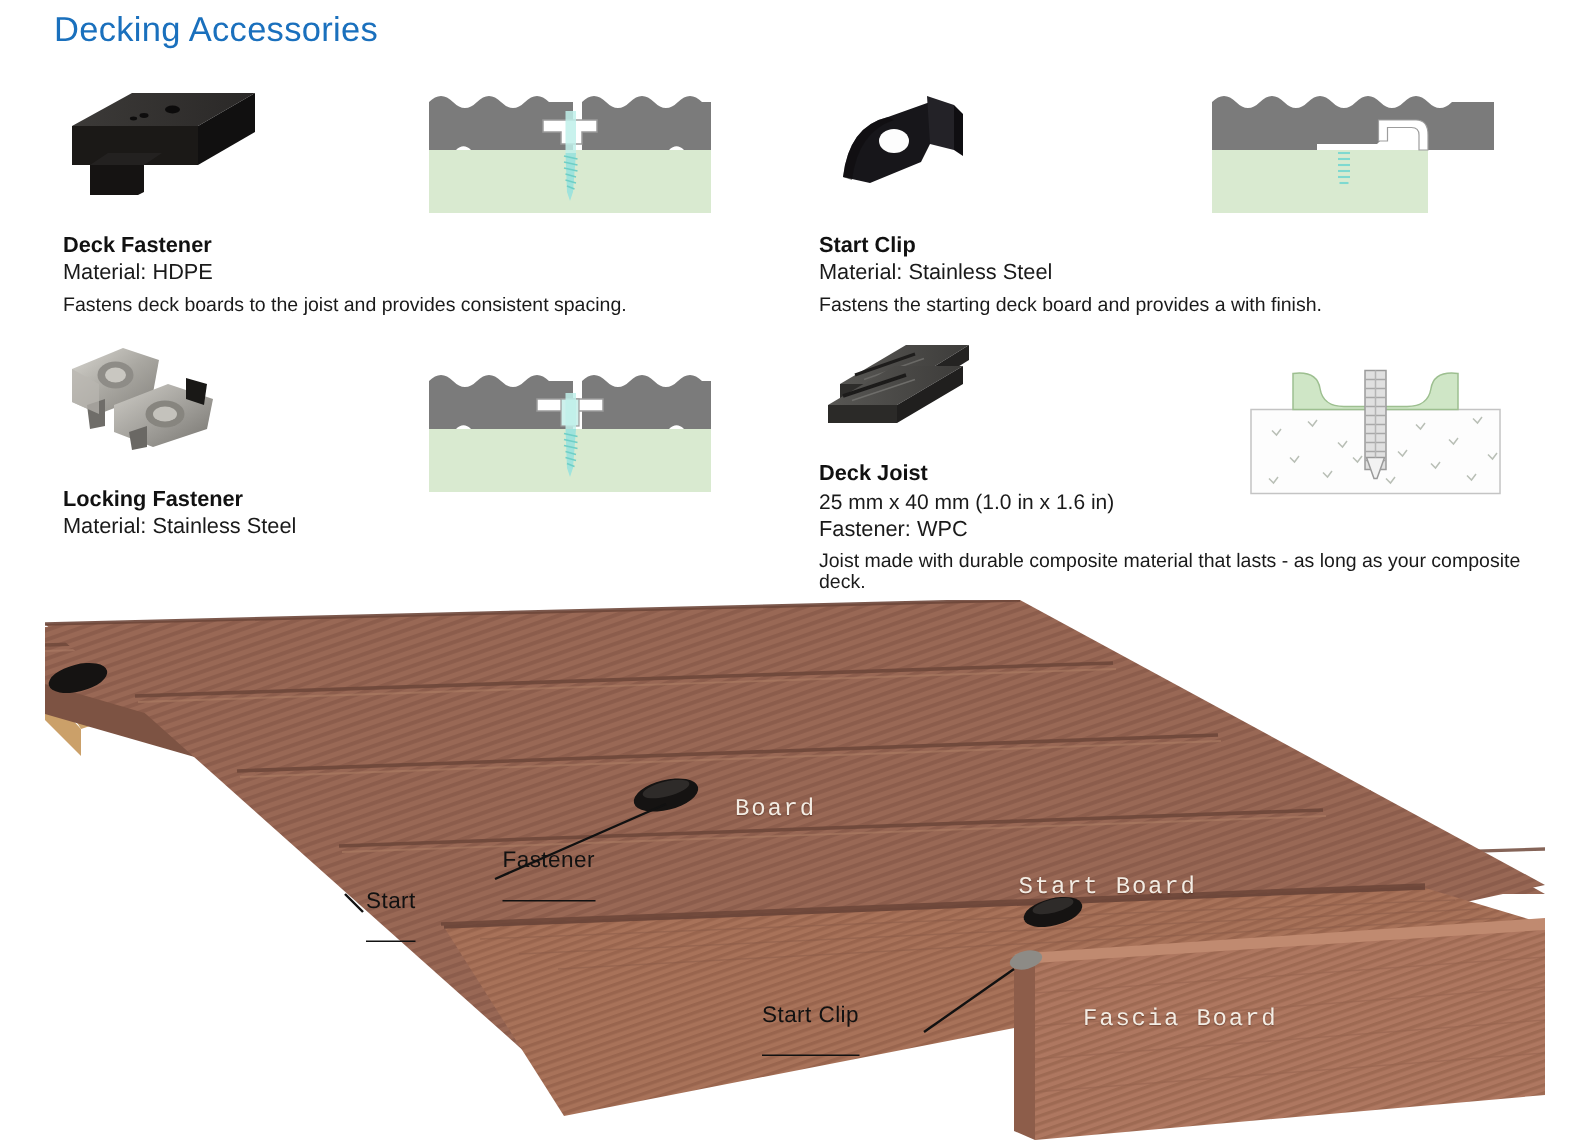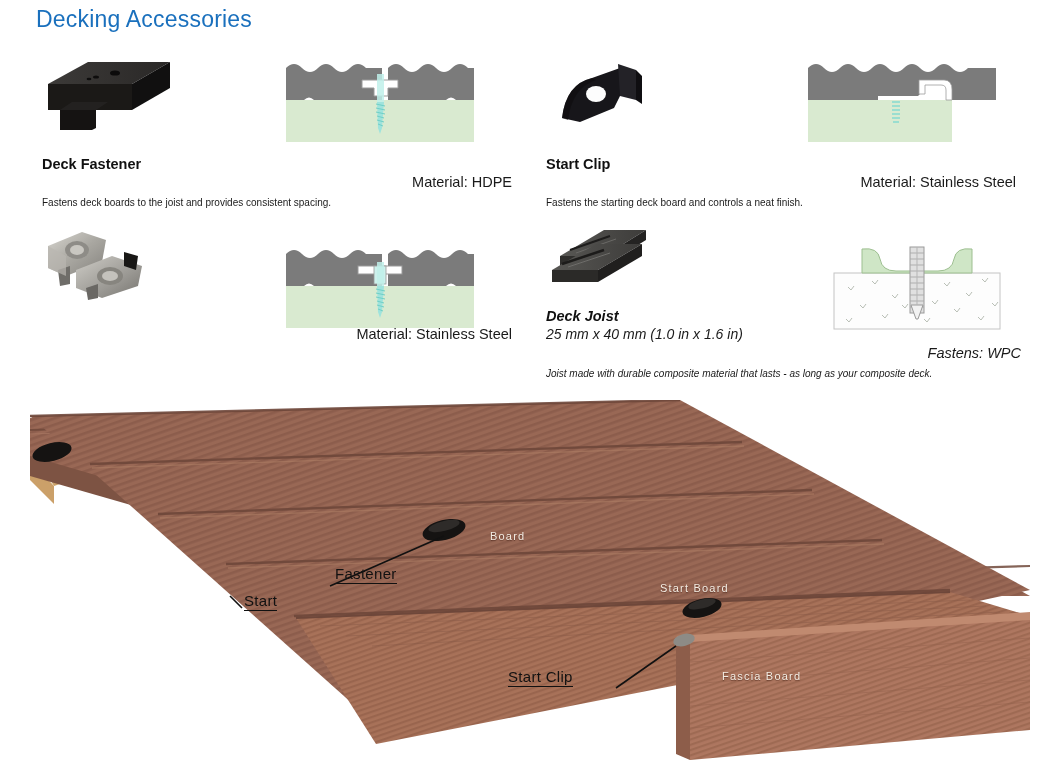--- a/index.html
+++ b/index.html
@@ -13,34 +13,34 @@
     position:absolute;left:36px;top:6px;
     font-size:23px;font-weight:normal;color:#1a70bd;
     letter-spacing:.2px;
   }
   
   .product{position:absolute;}
   .p-photo{position:absolute;}
   .p-text{position:absolute;margin-top:22px;}
   .p-name{font-size:14.5px;font-weight:bold;color:#111;line-height:17px;}
   .p-dims{font-size:14px;color:#1a1a1a;line-height:19px;}
-  .p-material{font-size:14.5px;color:#1a1a1a;line-height:19px;text-align:right;}
-  .p-desc{font-size:10px;color:#1a1a1a;line-height:14.2px;margin-top:4px;}
+  .p-material{font-size:14.5px;color:#1a1a1a;line-height:19px;}
+  .p-desc{font-size:13px;color:#1a1a1a;line-height:14.2px;margin-top:4px;}
   
   .xsec{position:absolute;}
   
   #deck-illustration{position:absolute;left:30px;top:400px;width:1000px;height:360px;}
   .deck-label{
-    position:absolute;font-size:11px;color:#f3ece3;
-    font-family:Liberation Sans, sans-serif;letter-spacing:1.2px;
+    position:absolute;font-size:16px;color:#f3ece3;
+    font-family:Liberation Mono, monospace;letter-spacing:1.2px;
     text-shadow:0 1px 1px rgba(60,25,15,.55);white-space:nowrap;
   }
   .call-label{
     position:absolute;font-size:15px;color:#111;white-space:nowrap;
-    border-bottom:1.6px solid #111;padding-bottom:1px;letter-spacing:.3px;
+    border-bottom:1.6px solid #111;padding-bottom:18px;letter-spacing:.3px;
   }
 </style>
 </head>
 <body>
 
 <div id="page-title">Decking Accessories</div>
 
 <div class="product">
 
   <div class="p-photo" style="left:40px;top:52px;width:140px;height:78px;">
@@ -134,21 +134,21 @@
           <line x1="86" y1="58" x2="94" y2="58"></line>
         <line x1="86" y1="62" x2="94" y2="62"></line>
           <line x1="87" y1="66" x2="93" y2="66"></line>
       </g>
     </svg>
   </div>
 
   <div class="p-text" style="left:546px;top:134px;width:470px;">
     <div class="p-name">Start Clip</div>
     <div class="p-material">Material: Stainless Steel</div>
-    <div class="p-desc">Fastens the starting deck board and controls a neat finish.</div>
+    <div class="p-desc">Fastens the starting deck board and provides a with finish.</div>
   </div>
 </div>
 
 <div class="product">
 
   <div class="p-photo" style="left:42px;top:226px;width:120px;height:74px;">
     <svg width="120" height="74" viewBox="0 0 120 74">
       <defs>
         <linearGradient id="ss1" x1="0" y1="0" x2="1" y2="1">
           <stop offset="0" stop-color="#d8d6d0"></stop>
@@ -194,20 +194,21 @@
           <line x1="92" y1="51" x2="101" y2="53"></line>
         <line x1="92" y1="55" x2="101" y2="57"></line>
           <line x1="93" y1="59" x2="100" y2="61"></line>
         <line x1="93" y1="63" x2="100" y2="65"></line>
           <line x1="94" y1="67" x2="99" y2="69"></line>
       </g>
     </svg>
   </div>
 
   <div class="p-text" style="left:42px;top:303px;width:470px;">
+    <div class="p-name">Locking Fastener</div>
     <div class="p-material">Material: Stainless Steel</div>
   </div>
 </div>
 
 <div class="product">
 
   <div class="p-photo" style="left:546px;top:226px;width:110px;height:70px;">
     <svg width="110" height="70" viewBox="0 0 110 70">
       <defs>
         <linearGradient id="jTop" x1="0" y1="0" x2="1" y2="0">
@@ -266,24 +267,24 @@
         <line x1="78" y1="46" x2="92" y2="46"></line>
           <line x1="78" y1="52" x2="92" y2="52"></line>
         <line x1="78" y1="58" x2="92" y2="58"></line>
           <line x1="78" y1="64" x2="92" y2="64"></line>
       </g>
       <path d="M79,62 L91,62 L86,76 L84,76 Z" fill="#f2f2f2" stroke="#9a9a9a" stroke-width="1"></path>
       <line x1="85" y1="4" x2="85" y2="62" stroke="#b5b5b5" stroke-width="1"></line>
     </svg>
   </div>
 
-  <div class="p-text" style="left:546px;top:286px;width:475px;font-style:italic;">
+  <div class="p-text" style="left:546px;top:286px;width:475px;">
     <div class="p-name">Deck Joist</div>
     <div class="p-dims">25 mm x 40 mm (1.0 in x 1.6 in)</div>
-    <div class="p-material">Fastens: WPC</div>
+    <div class="p-material">Fastener: WPC</div>
     <div class="p-desc">Joist made with durable composite material that lasts - as long as your composite deck.</div>
   </div>
 </div>
 
 <div id="deck-illustration">
   <svg width="1000" height="360" viewBox="0 0 1000 360">
     <defs>
       <linearGradient id="boardFace" x1="0" y1="0" x2="0" y2="1">
         <stop offset="0" stop-color="#8f6150"></stop>
           <stop offset=".5" stop-color="#9c6c58"></stop>
@@ -414,20 +415,20 @@
 
     <g stroke="#111" stroke-width="1.6" fill="none">
       <path d="M200,196 L212,208"></path>
       <path d="M414,136 L300,186"></path>
       <path d="M646,246 L586,288"></path>
     </g>
   </svg>
 
   
   <div class="deck-label" style="left:460px;top:130px;">Board</div>
-  <div class="deck-label" style="left:630px;top:182px;text-align:center;">Start Board</div>
+  <div class="deck-label" style="left:649px;top:182px;text-align:center;">Start Board</div>
   <div class="deck-label" style="left:692px;top:270px;text-align:center;">Fascia Board</div>
 
   
   <div class="call-label" style="left:214px;top:192px;">Start</div>
   <div class="call-label" style="left:305px;top:165px;">Fastener</div>
   <div class="call-label" style="left:478px;top:268px;">Start Clip</div>
 </div>
 
 </body></html>

